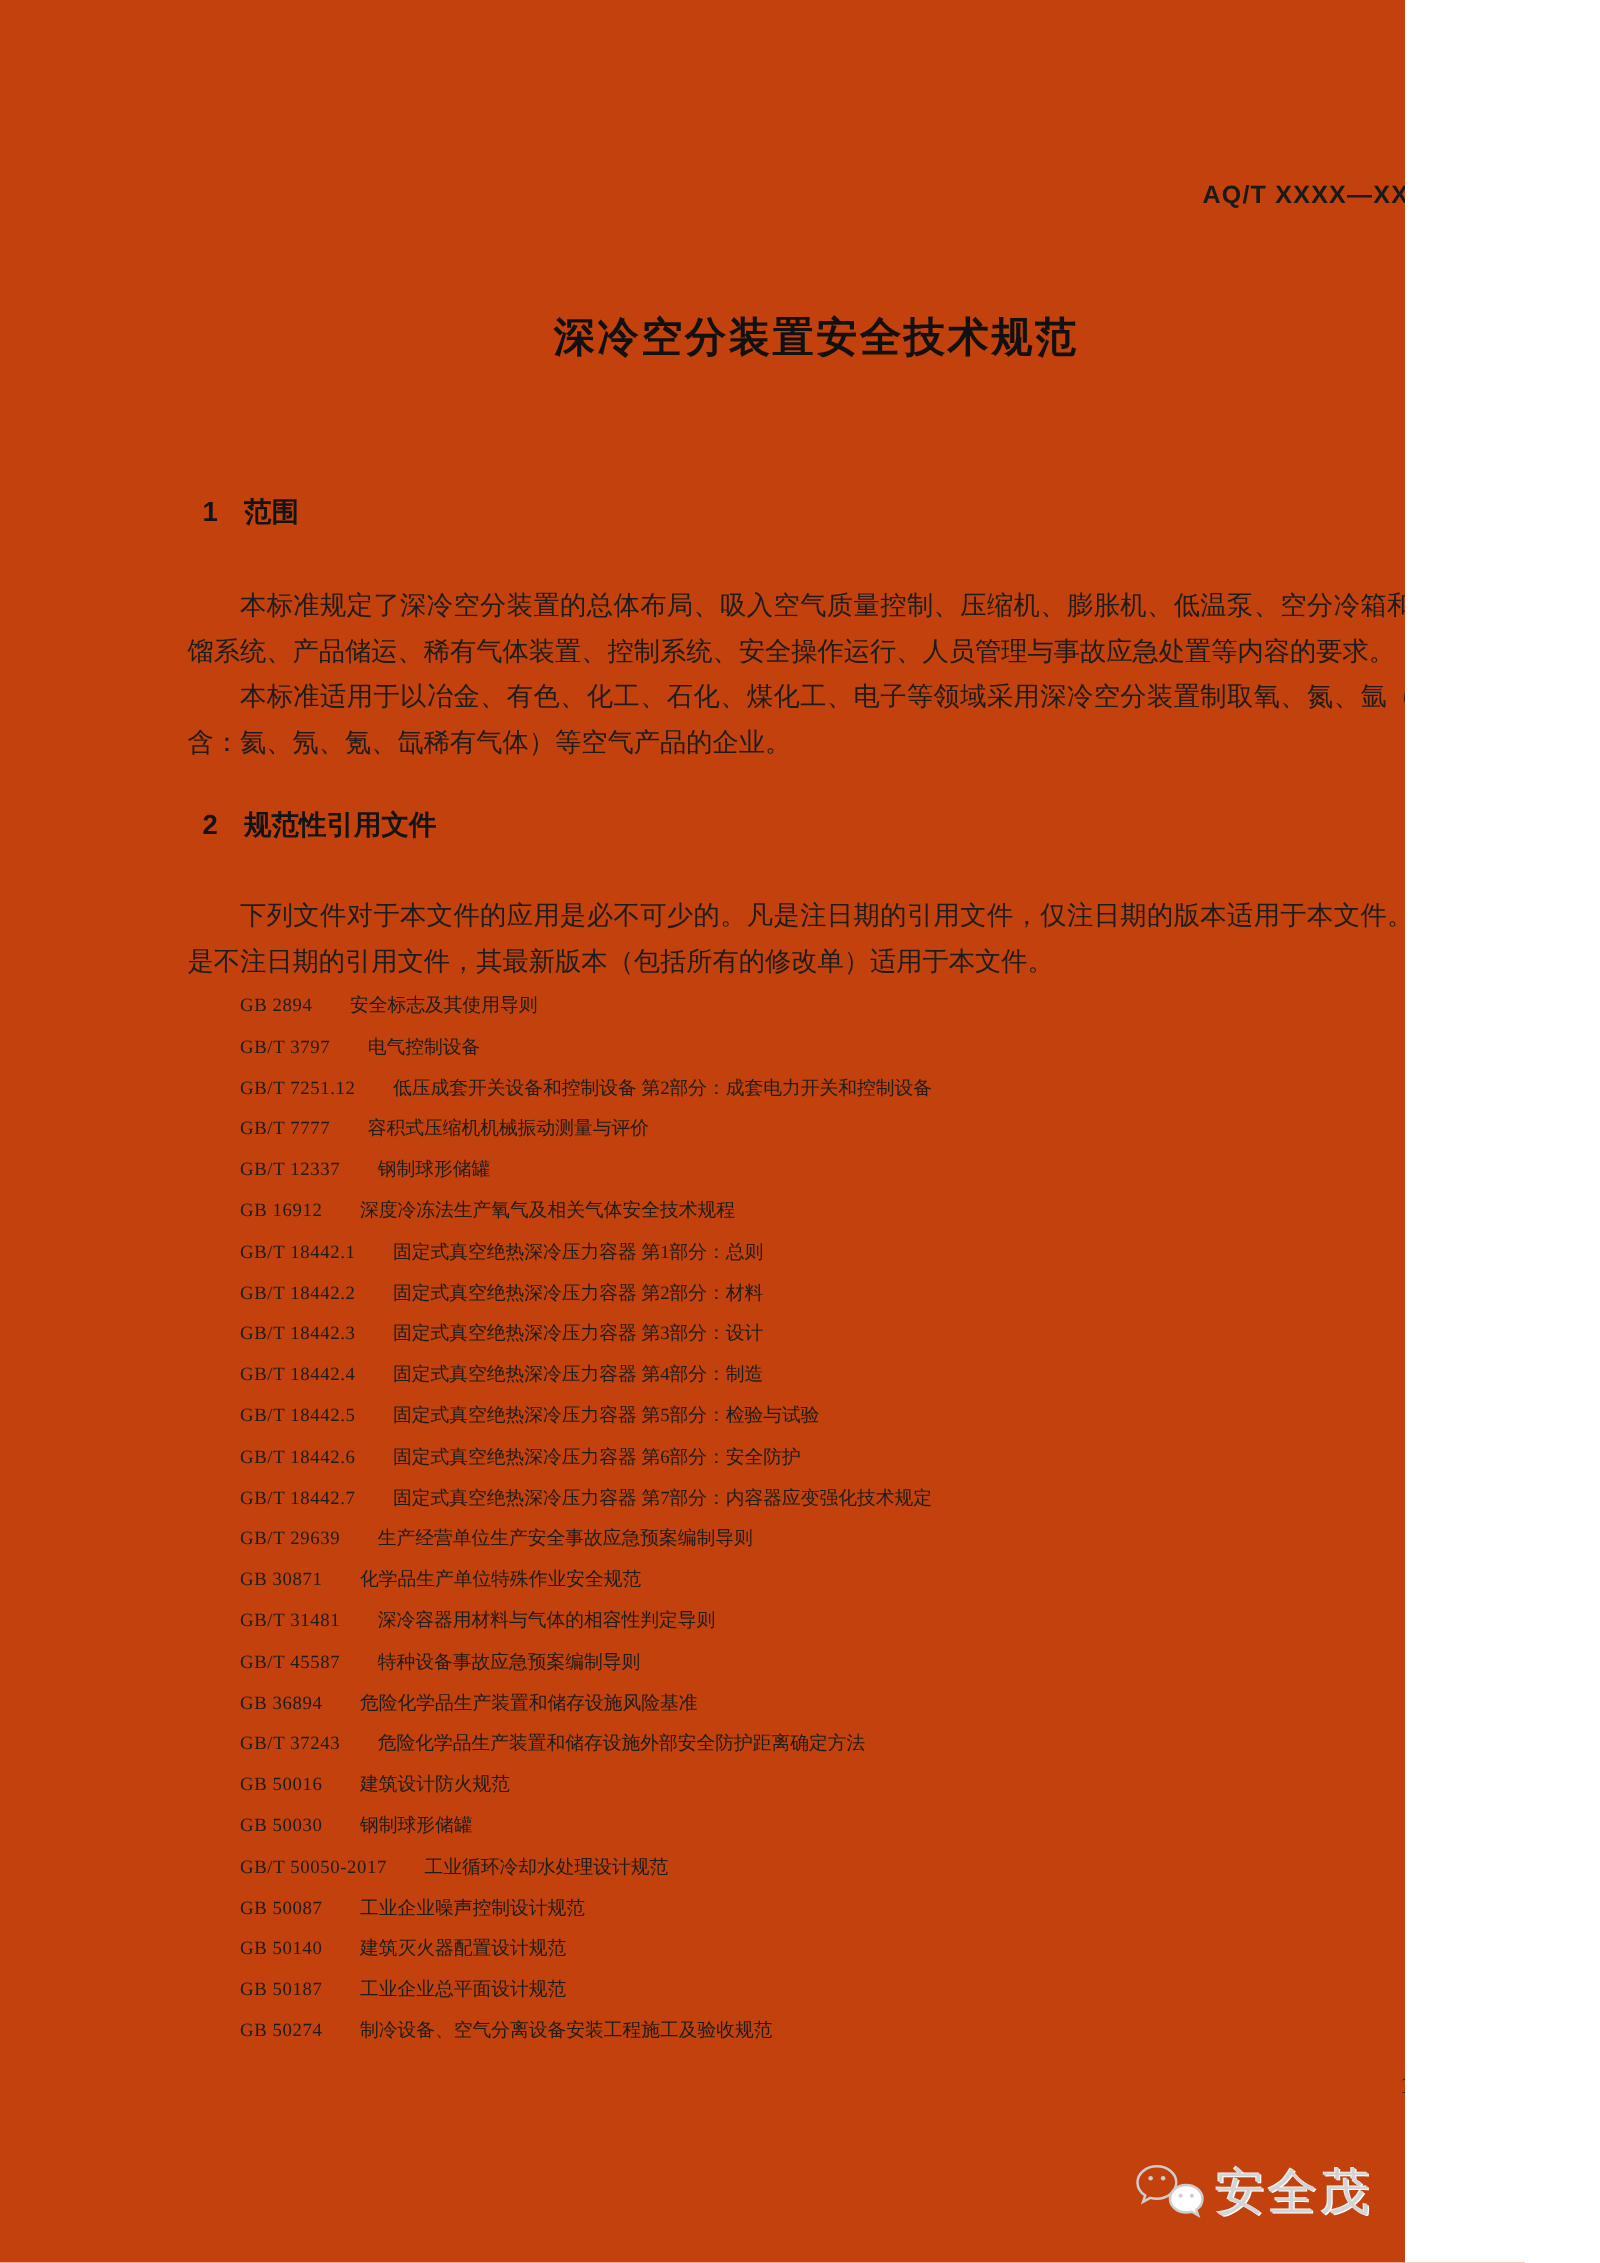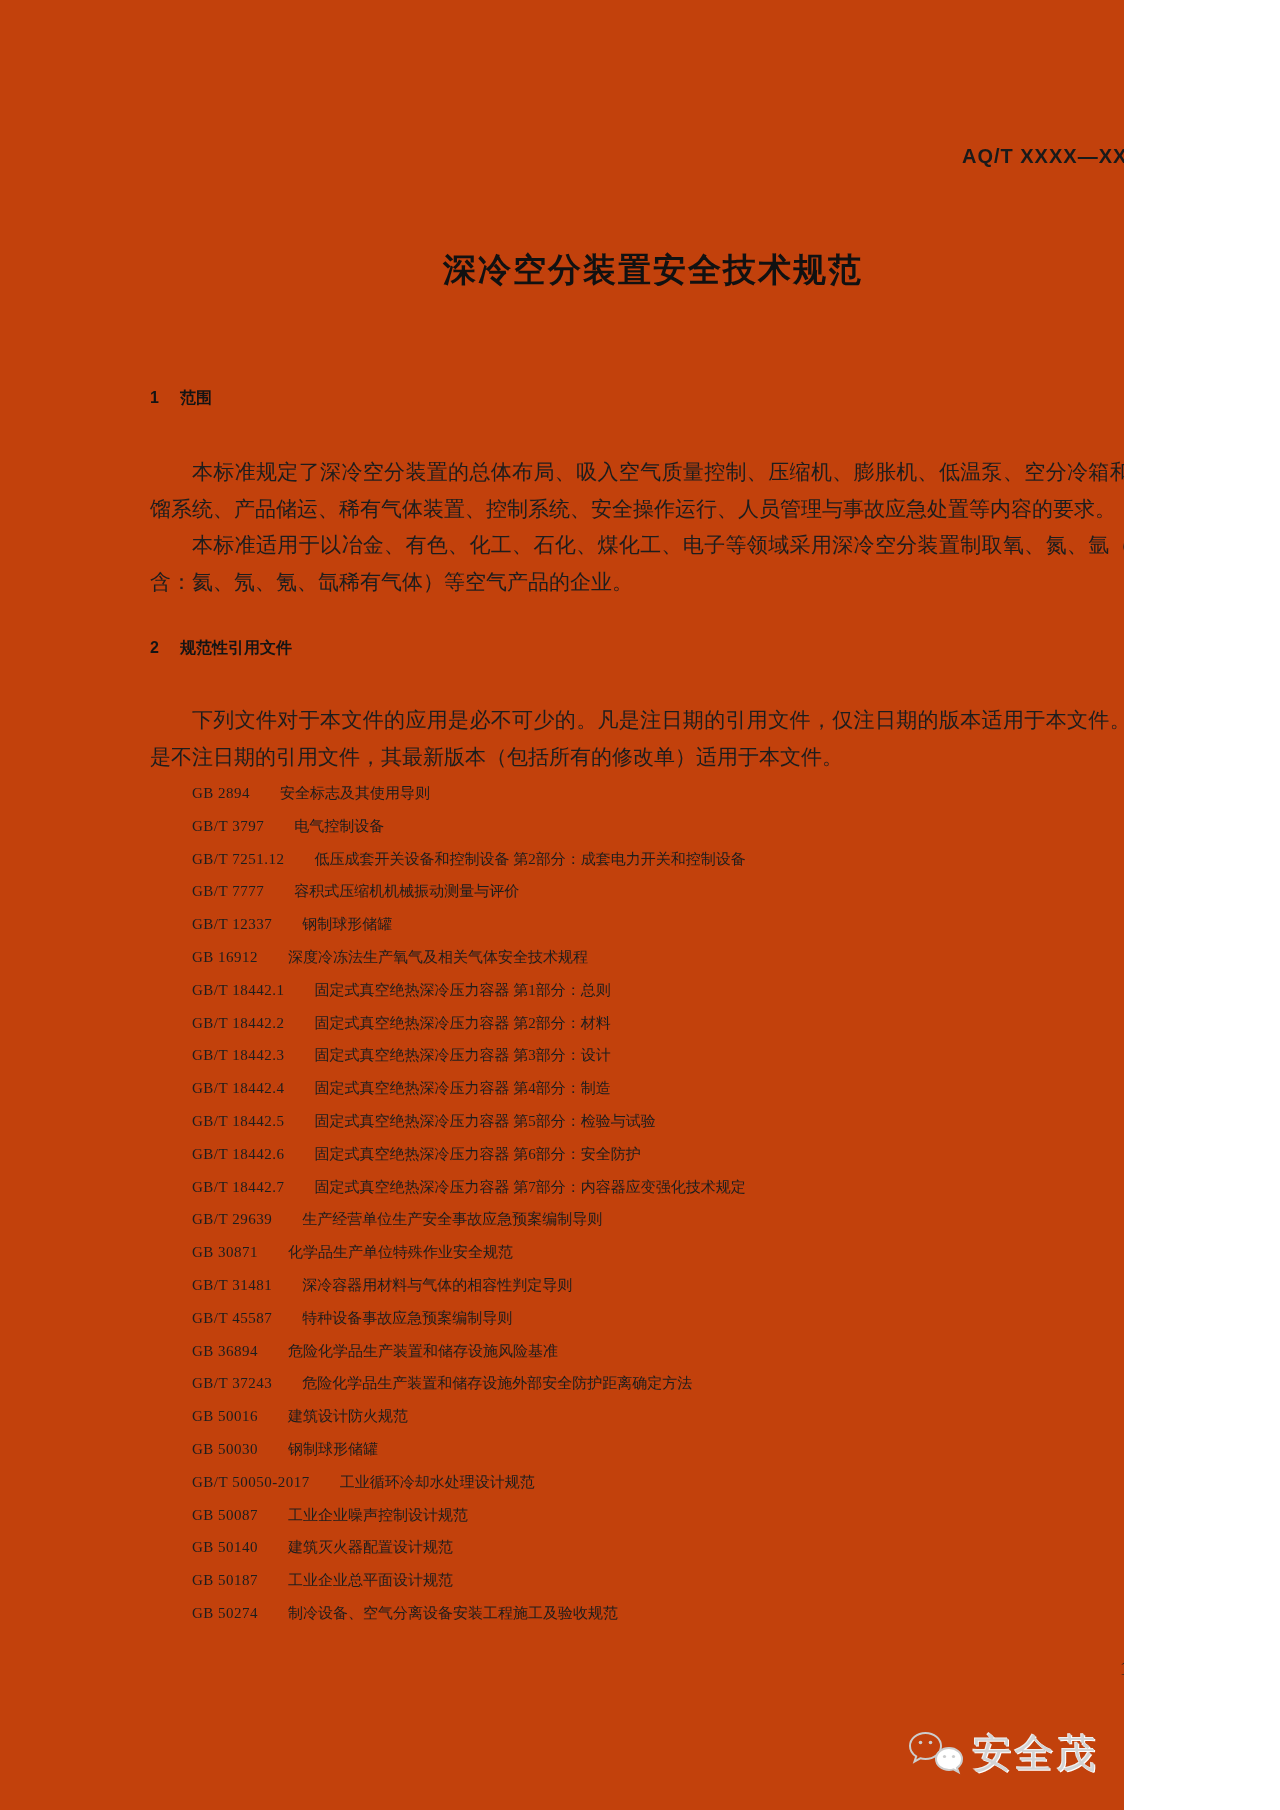--- a/index.html
+++ b/index.html
@@ -37,24 +37,24 @@
     letter-spacing: 2px;
     color: #111111;
   }
   .content {
     position: absolute;
     top: 383px;
     left: 150px;
     width: 1002px;
   }
   .sec-h {
-    margin: 0;
+    margin: 12px;
     font-family: "Liberation Sans", "DejaVu Sans", sans-serif;
     font-weight: 700;
-    font-size: 16px;
+    font-size: 22px;
     color: #141414;
     line-height: 29px;
   }
   .sec-num { display: inline-block; margin-right: 21px; }
   .sec-gap { margin-top: 33px; }
   .body-p {
     margin: 0;
     font-size: 21px;
     line-height: 36.5px;
     text-indent: 42px;

